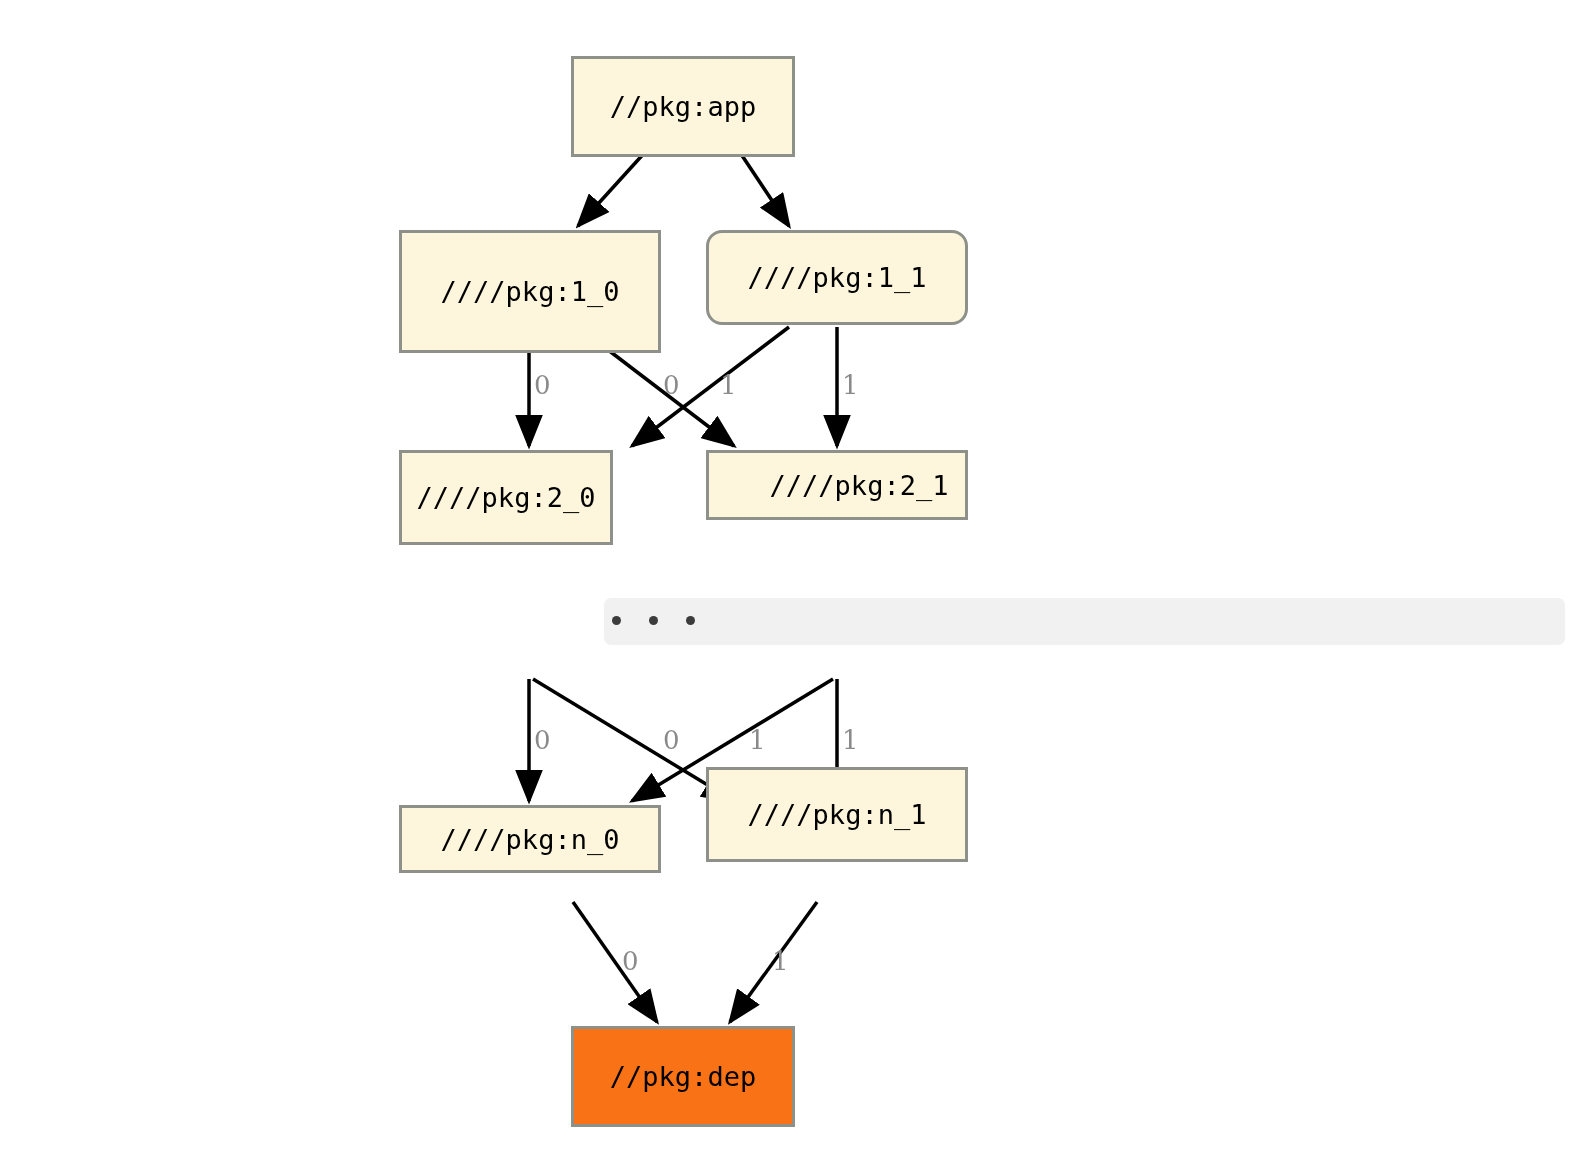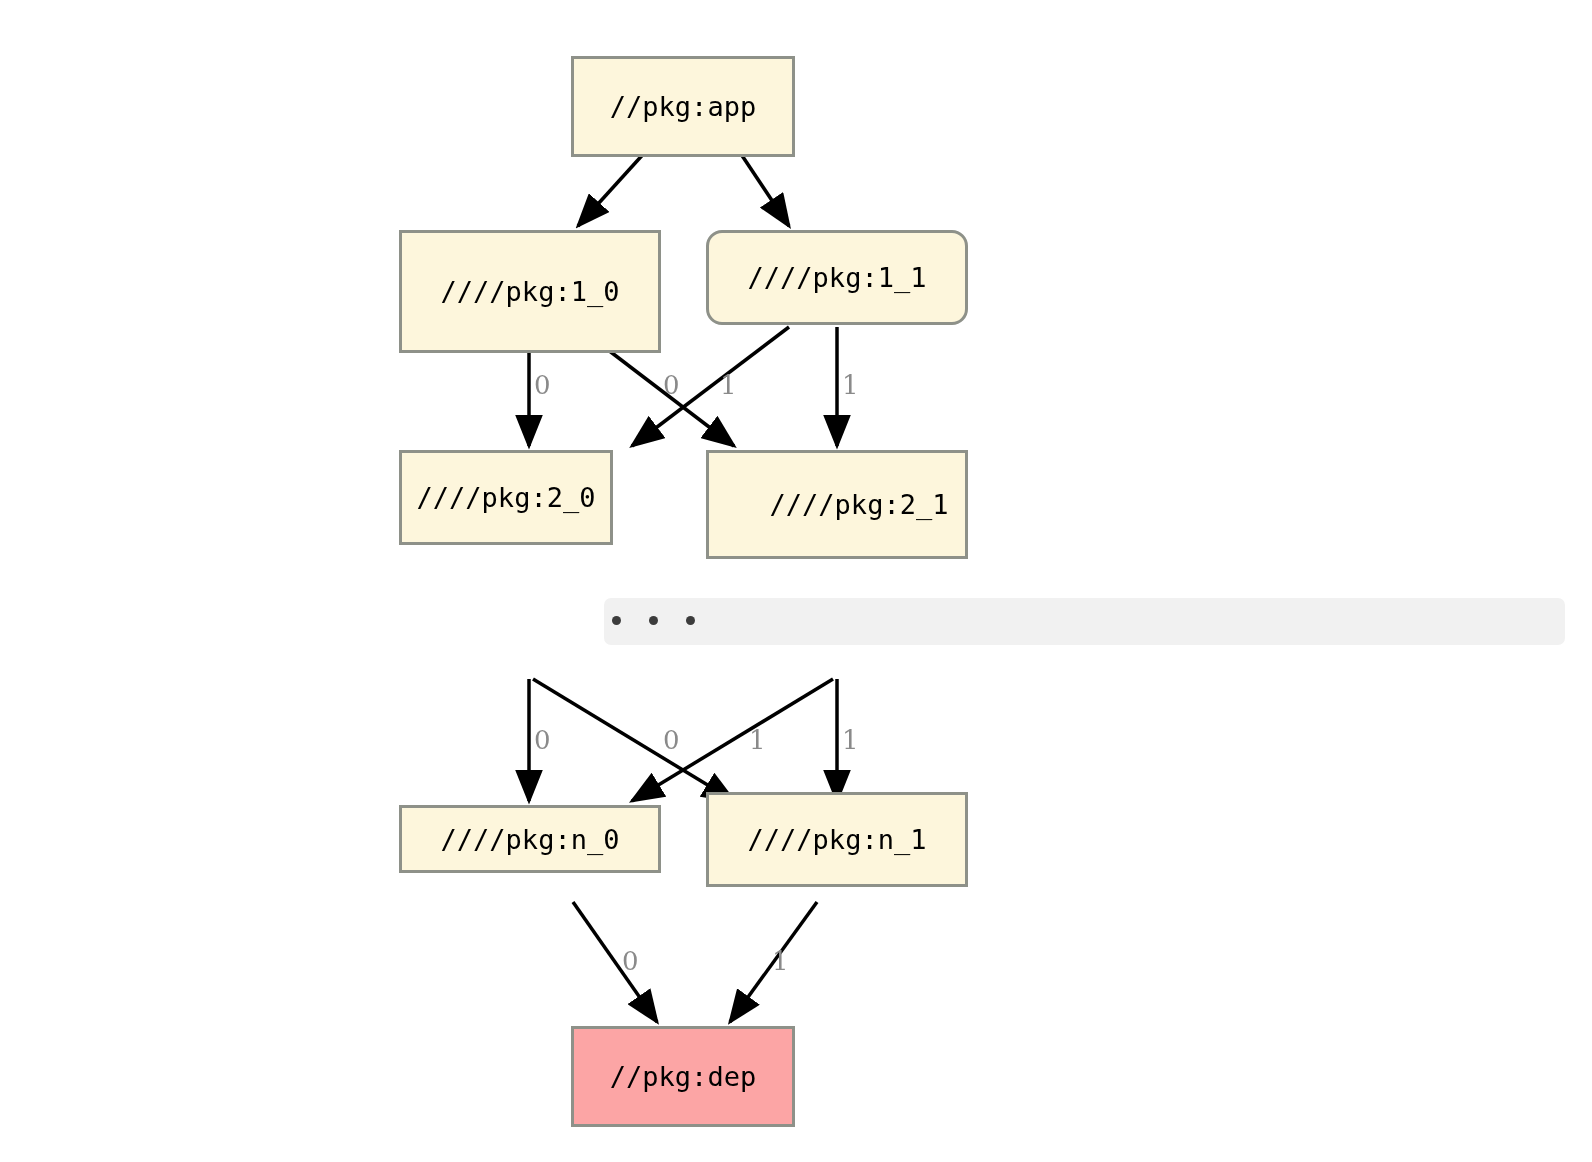--- a/index.html
+++ b/index.html
@@ -103,30 +103,30 @@
       </div>
       <div class="node-box" style="left: 399px; top: 230px; width: 262px; height: 123px; background: rgb(253, 246, 220); border-color: rgb(142, 145, 137);">
         <span class="node-label">////pkg:1_0</span>
       </div>
       <div class="node-box" style="left: 706px; top: 230px; width: 262px; height: 95px; background: rgb(253, 246, 220); border-color: rgb(142, 145, 137); border-radius: 16px;">
         <span class="node-label">////pkg:1_1</span>
       </div>
       <div class="node-box" style="left: 399px; top: 450px; width: 214px; height: 95px; background: rgb(253, 246, 220); border-color: rgb(142, 145, 137);">
         <span class="node-label">////pkg:2_0</span>
       </div>
-      <div class="node-box" style="left: 706px; top: 450px; width: 262px; height: 109px; background: rgb(253, 246, 220); border-color: rgb(142, 145, 137); padding-left: 44px;">
+      <div class="node-box" style="left: 706px; top: 450px; width: 262px; height: 70px; background: rgb(253, 246, 220); border-color: rgb(142, 145, 137); padding-left: 44px;">
         <span class="node-label">////pkg:2_1</span>
       </div>
       <div class="node-box" style="left: 399px; top: 805px; width: 262px; height: 68px; background: rgb(253, 246, 220); border-color: rgb(142, 145, 137);">
         <span class="node-label">////pkg:n_0</span>
       </div>
-      <div class="node-box" style="left: 706px; top: 792px; width: 262px; height: 95px; background: rgb(253, 246, 220); border-color: rgb(142, 145, 137);">
+      <div class="node-box" style="left: 706px; top: 767px; width: 262px; height: 95px; background: rgb(253, 246, 220); border-color: rgb(142, 145, 137);">
         <span class="node-label">////pkg:n_1</span>
       </div>
-      <div class="node-box" style="left: 571px; top: 1026px; width: 224px; height: 101px; background: #fca5a5; border-color: rgb(142, 145, 137);">
+      <div class="node-box" style="left: 571px; top: 1026px; width: 224px; height: 101px; background: #f97316; border-color: rgb(142, 145, 137);">
         <span class="node-label">//pkg:dep</span>
       </div>
     </div>
 
   <div class="ellipsis-band" id="ellipsis-band" style="left: 604px; top: 598px; width: 961px; height: 47px; background: rgb(241, 241, 241);"></div>
   <div class="ellipsis-dots" id="ellipsis-dots" style="left: 612px; top: 616px;">
       <span class="ellipsis-dot" style="background: rgb(60, 60, 60);"></span>
       <span class="ellipsis-dot" style="background: rgb(60, 60, 60);"></span>
       <span class="ellipsis-dot" style="background: rgb(60, 60, 60);"></span>
     </div>

